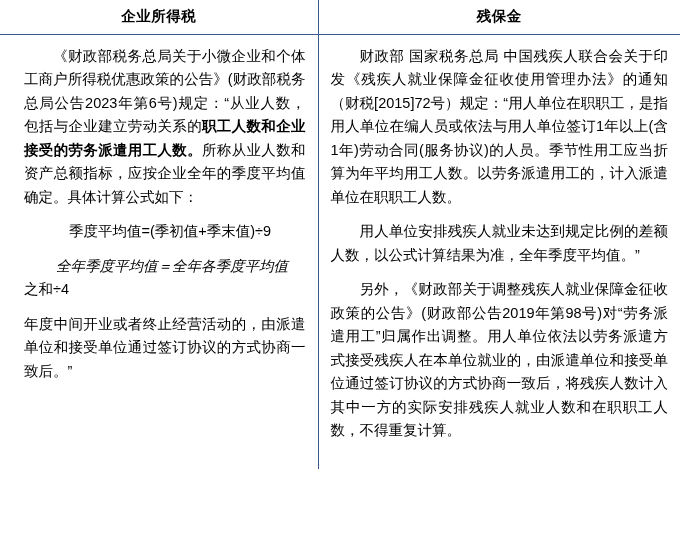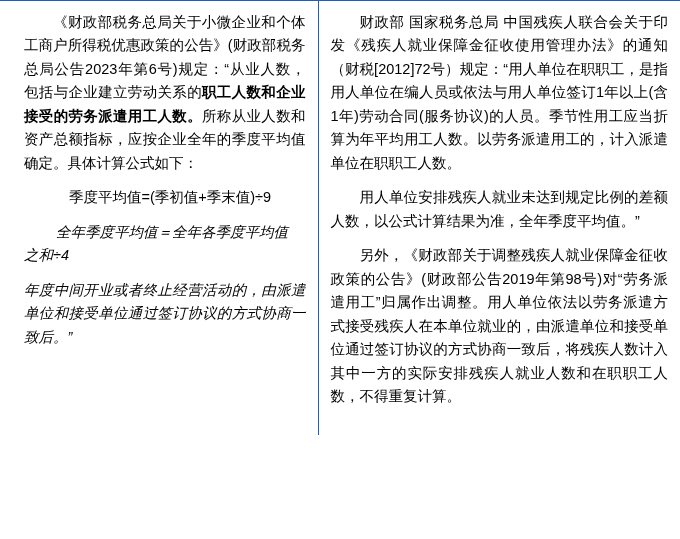--- a/index.html
+++ b/index.html
@@ -58,41 +58,44 @@
     text-indent: 3.1em;
   }
   p.formula2 {
     margin: 0 0 0 0;
     text-indent: 2.2em;
     font-style: italic;
   }
   p.cont {
     margin: 0 0 11px 0;
     text-indent: 0;
-    font-style: italic;
   }
   .bold { font-weight: bold; }
 </style>
 </head>
 <body>
 
 <table class="doc-table">
   <colgroup>
     <col class="c1">
     <col class="c2">
   </colgroup>
   <tbody>
     <tr>
+      <th class="hdr-cell left-col">企业所得税</th>
+      <th class="hdr-cell right-col">残保金</th>
+    </tr>
+    <tr>
       <td class="body-cell left-col">
         <p class="para"><span>《财政部税务总局关于小微企业和个体工商户所得税优惠政策的公告》(财政部税务总局公告2023年第6号)规定：“从业人数，包括与企业建立劳动关系的</span><span class="bold">职工人数和企业接受的劳务派遣用工人数。</span><span>所称从业人数和资产总额指标，应按企业全年的季度平均值确定。具体计算公式如下：</span></p>
         <p class="formula">季度平均值=(季初值+季末值)÷9</p>
         <p class="formula2">全年季度平均值＝全年各季度平均值</p>
         <p class="cont">之和÷4</p>
         <p class="cont">年度中间开业或者终止经营活动的，由派遣单位和接受单位通过签订协议的方式协商一致后。”</p>
       </td>
       <td class="body-cell right-col">
-        <p class="para">财政部 国家税务总局 中国残疾人联合会关于印发《残疾人就业保障金征收使用管理办法》的通知（财税[2012]72号）规定：“用人单位在职职工，是指用人单位在编人员或依法与用人单位签订1年以上(含1年)劳动合同(服务协议)的人员。季节性用工应当折算为年平均用工人数。以劳务派遣用工的，计入派遣单位在职职工人数。</p>
+        <p class="para">财政部 国家税务总局 中国残疾人联合会关于印发《残疾人就业保障金征收使用管理办法》的通知（财税[2015]72号）规定：“用人单位在职职工，是指用人单位在编人员或依法与用人单位签订1年以上(含1年)劳动合同(服务协议)的人员。季节性用工应当折算为年平均用工人数。以劳务派遣用工的，计入派遣单位在职职工人数。</p>
         <p class="para">用人单位安排残疾人就业未达到规定比例的差额人数，以公式计算结果为准，全年季度平均值。”</p>
         <p class="para">另外，《财政部关于调整残疾人就业保障金征收政策的公告》(财政部公告2019年第98号)对“劳务派遣用工”归属作出调整。用人单位依法以劳务派遣方式接受残疾人在本单位就业的，由派遣单位和接受单位通过签订协议的方式协商一致后，将残疾人数计入其中一方的实际安排残疾人就业人数和在职职工人数，不得重复计算。</p>
       </td>
     </tr>
   </tbody>
 </table>
 
 </body></html>

